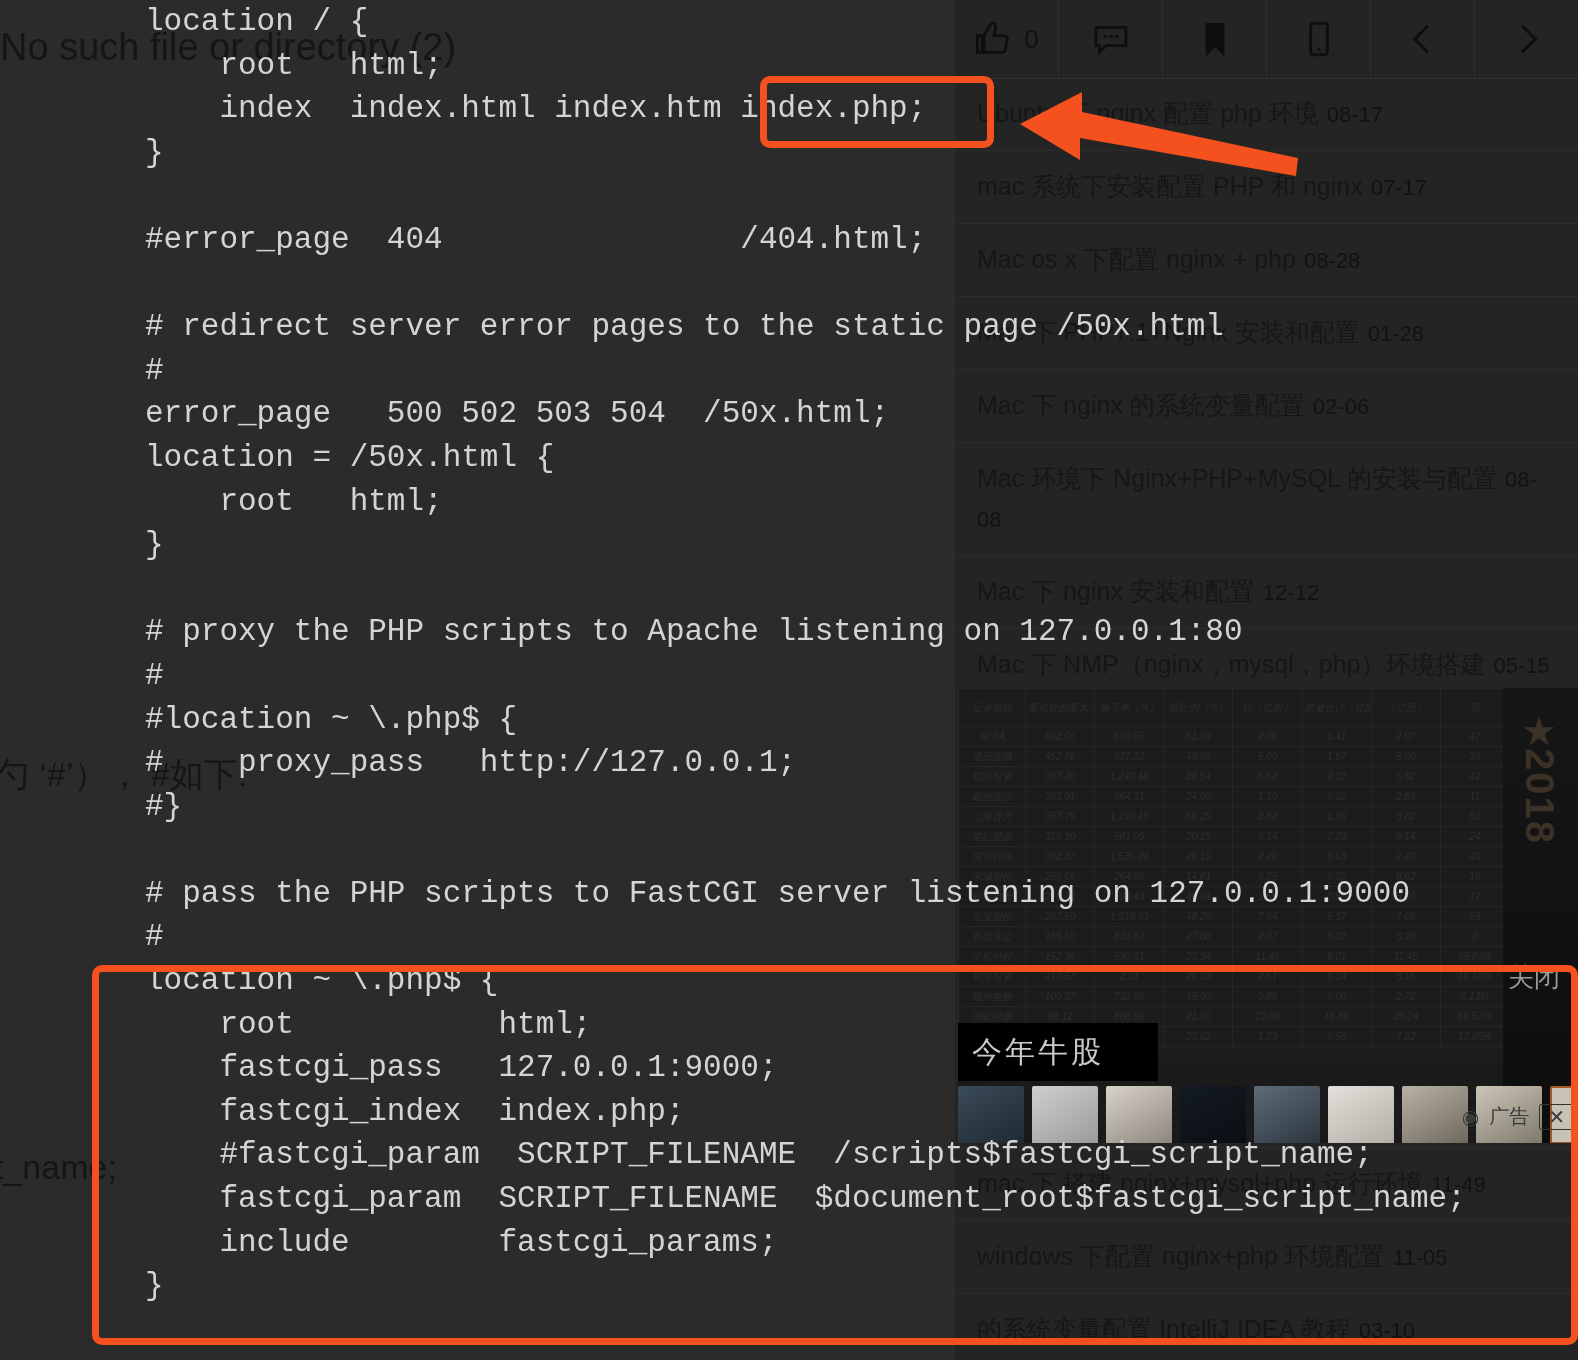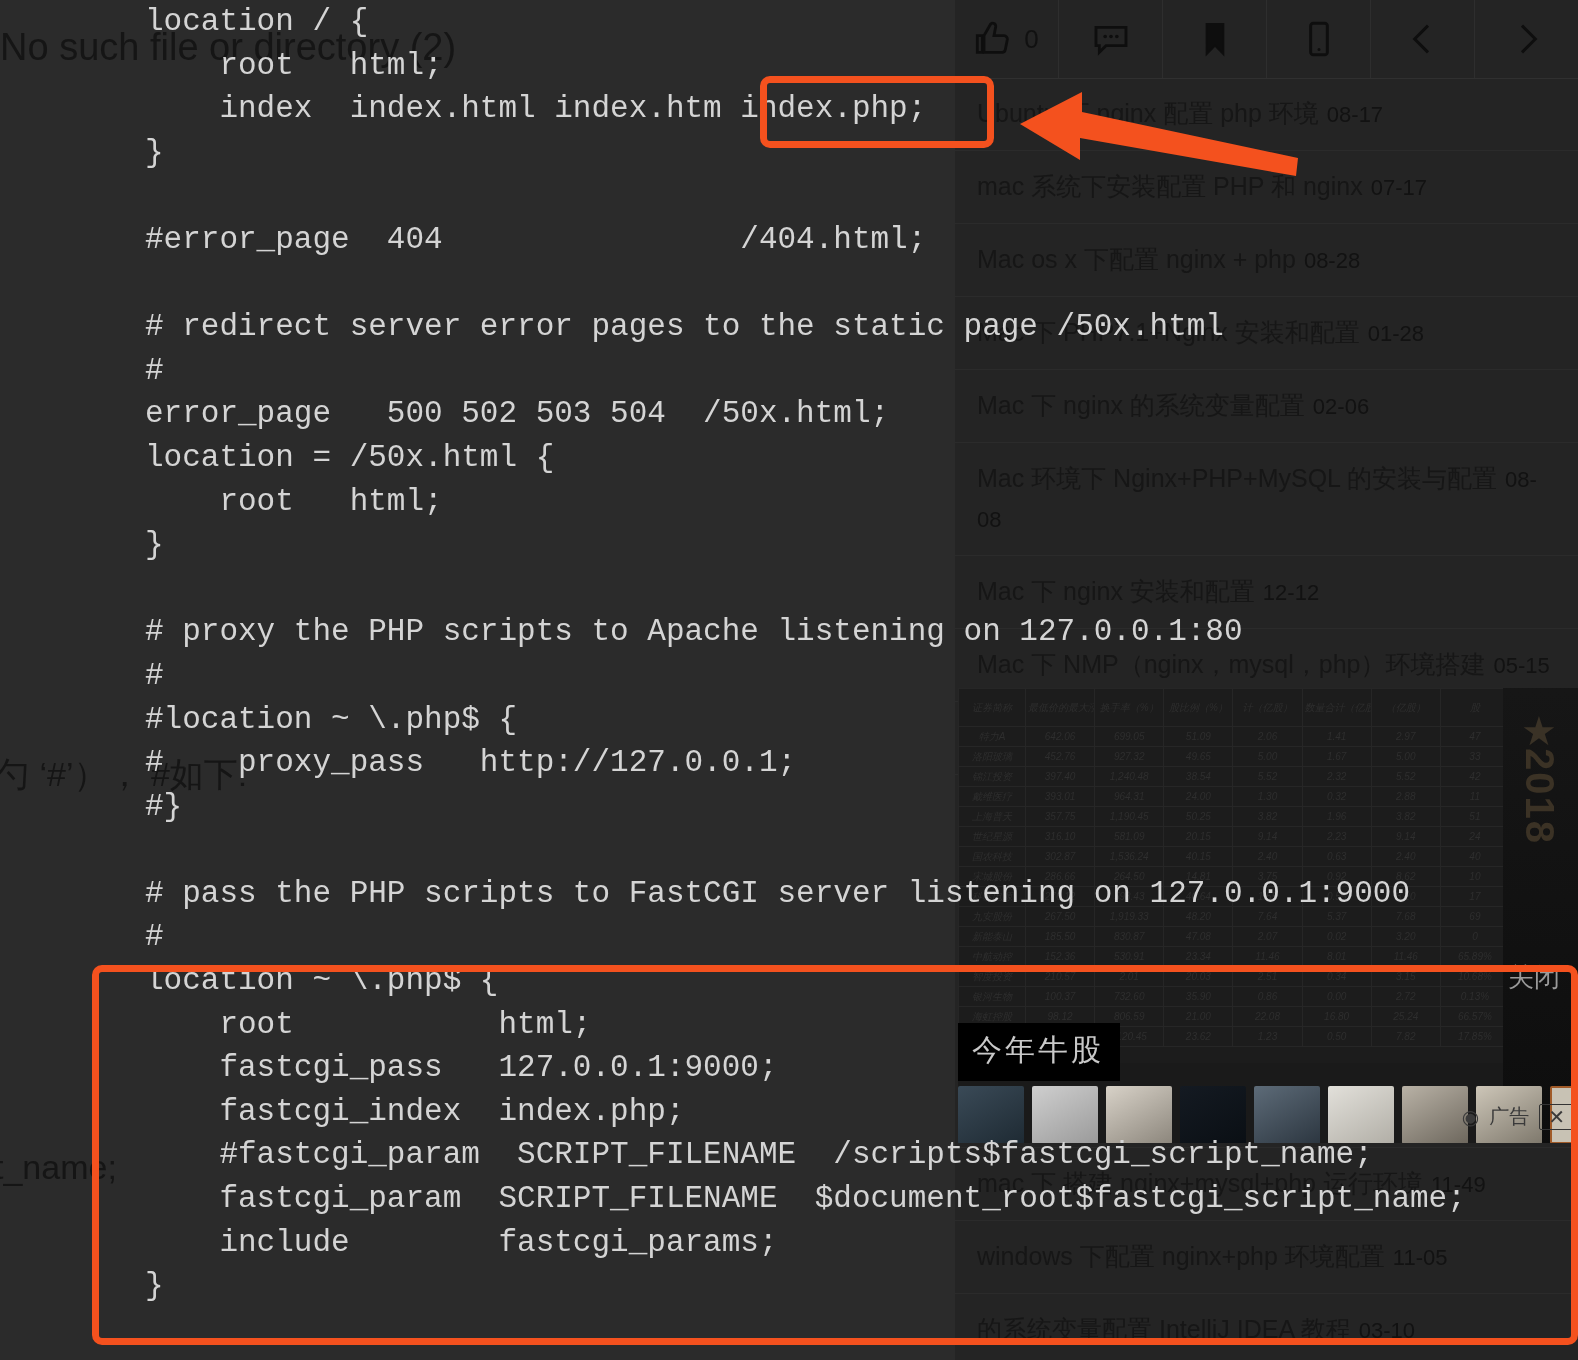--- a/index.html
+++ b/index.html
@@ -79,25 +79,25 @@
     text-align:center;
     line-height:13px;
     color:#2e2e2e;
     overflow:hidden;
     white-space:nowrap;
   }
   .adt th{height:33px;vertical-align:middle;font-weight:normal;}
   .adt td{height:15px;}
   .adt td:first-child,.adt th:first-child{width:62px;}
   #adbadge{
-    position:absolute;left:0;top:335px;width:162px;height:58px;
+    position:absolute;left:0;top:335px;width:200px;height:58px;
     background:#000;color:#c9c9c9;
     font-size:30px;line-height:58px;text-align:left;padding-left:14px;
     letter-spacing:3px;
-    font-family:Liberation Mono, monospace;
+    font-family:Liberation Serif, serif;
     box-sizing:border-box;
   }
   #adposter{
     position:absolute;left:545px;top:-310px;width:80px;height:780px;
     background:linear-gradient(180deg,#0b0b0b 0%,#161616 40%,#0d0d0d 100%);
   }
   #adposter .star{
     position:absolute;left:6px;top:330px;width:60px;text-align:center;
     color:#3a3226;font-size:40px;
   }

